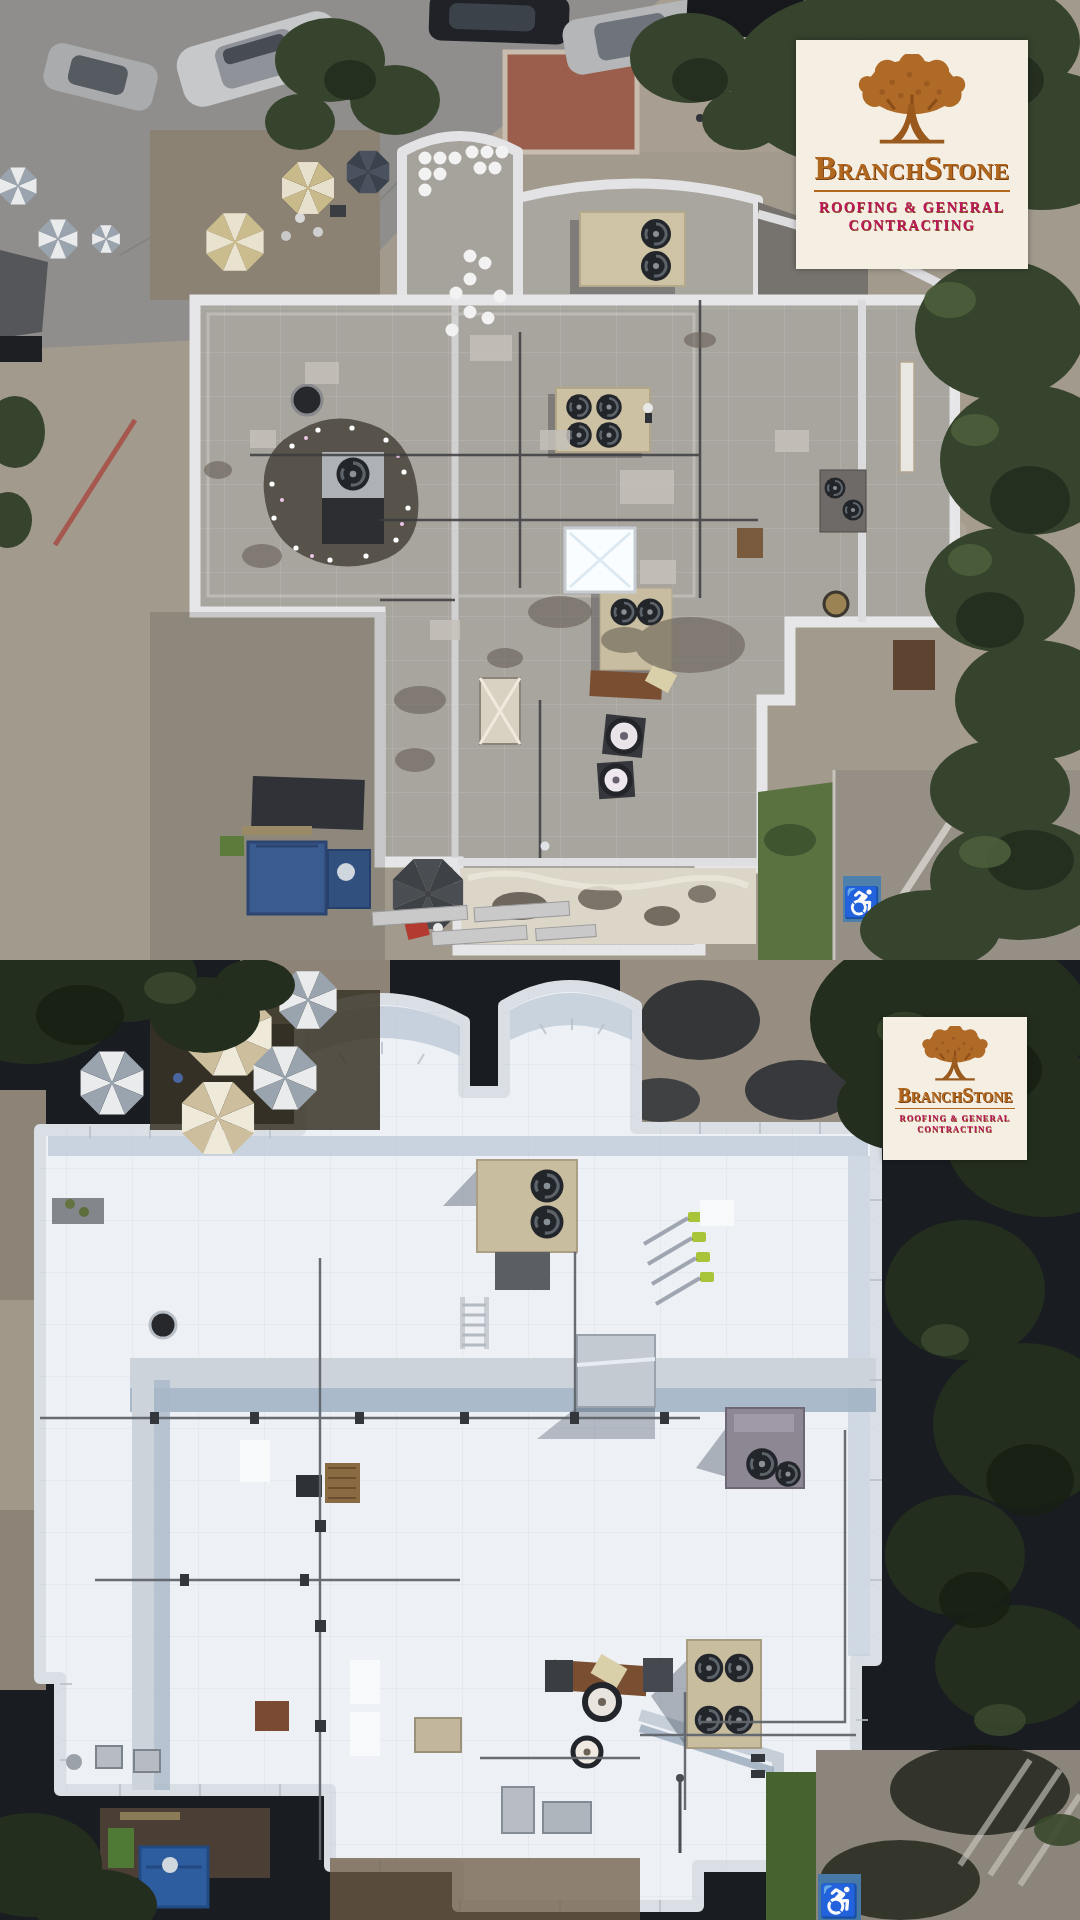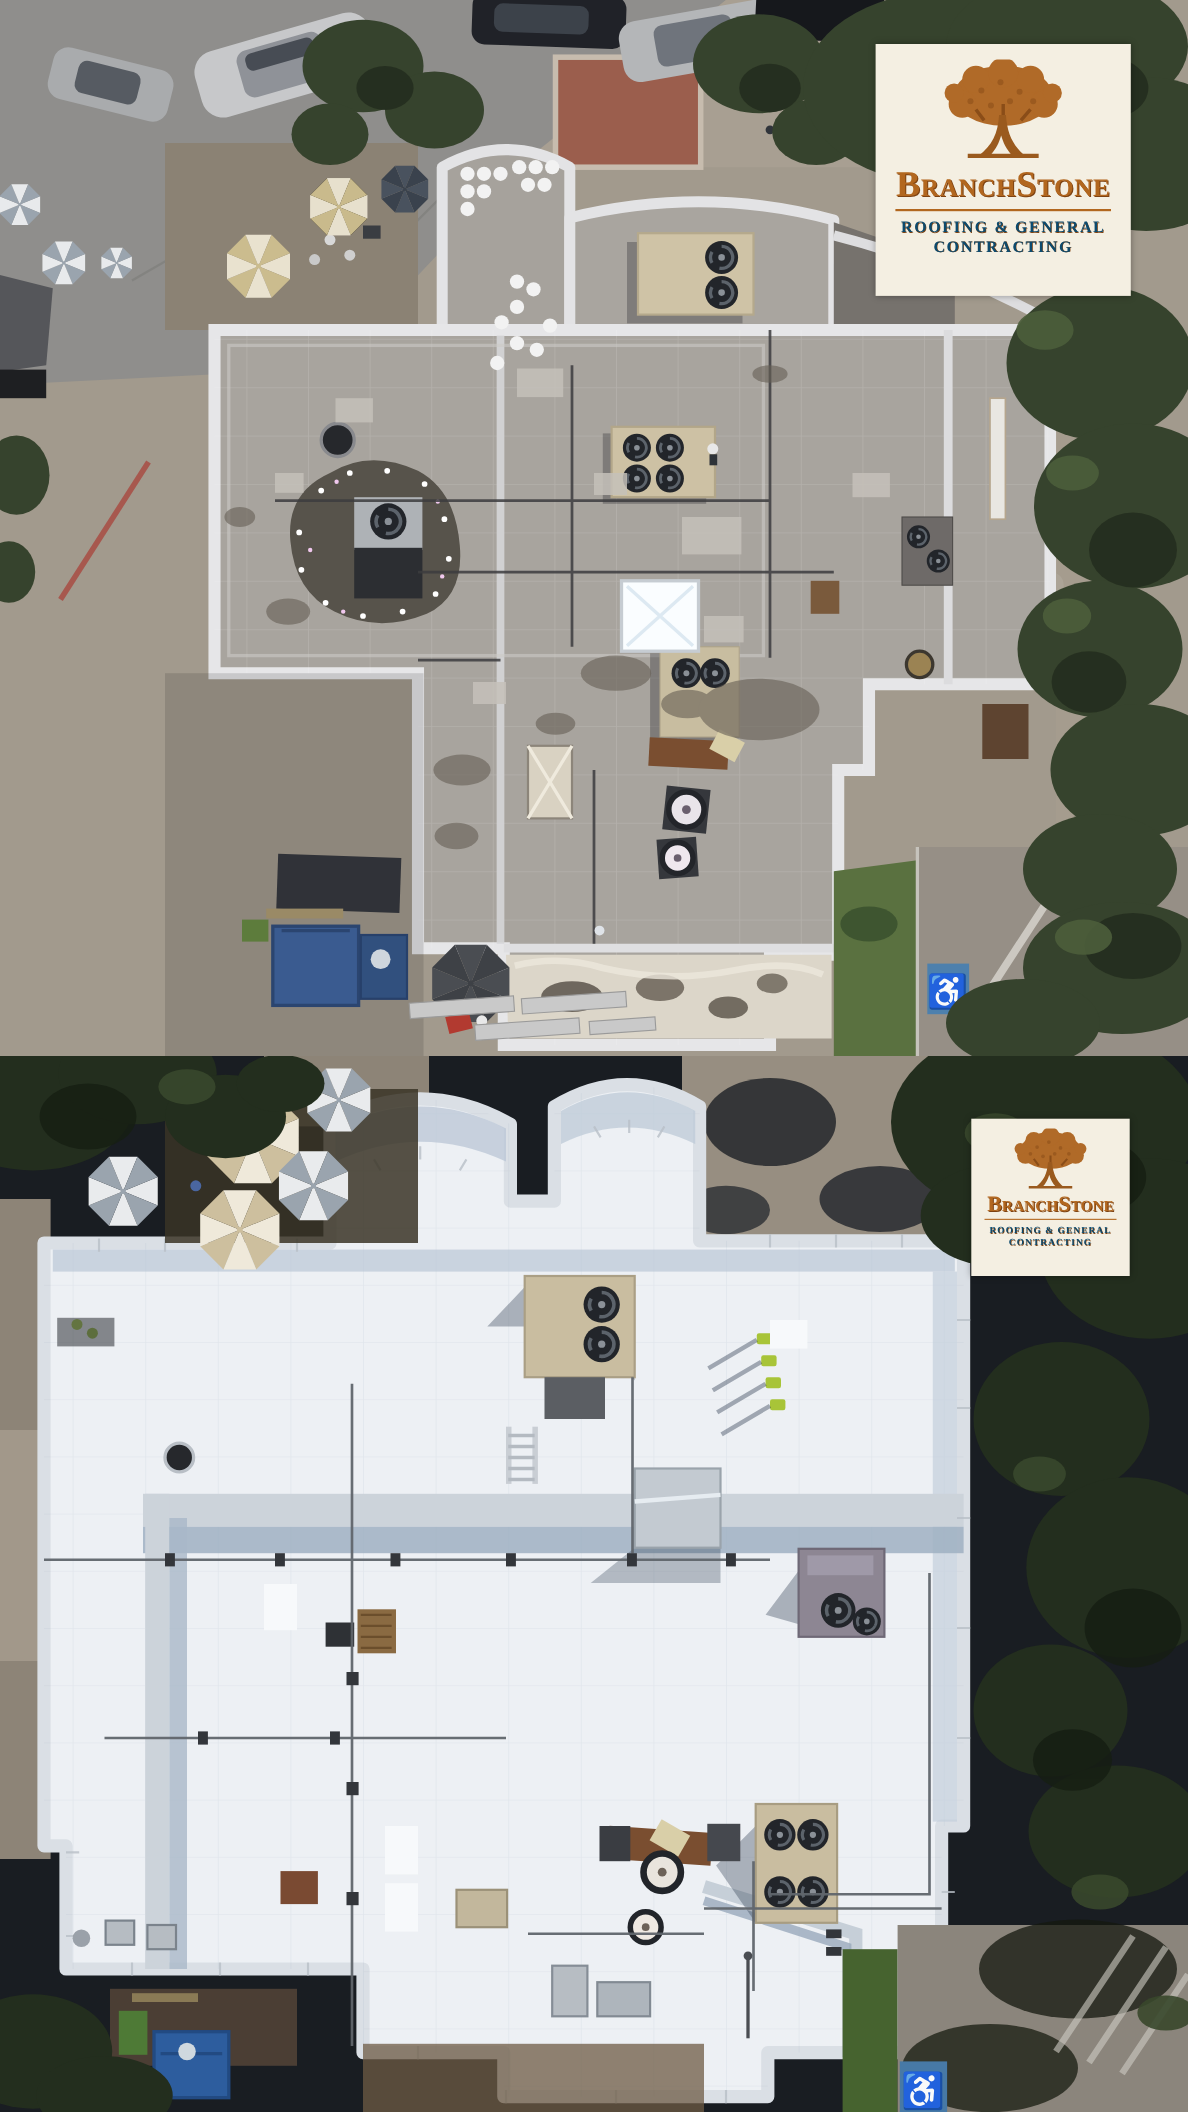--- a/index.html
+++ b/index.html
@@ -15,21 +15,21 @@
              align-items:center;box-shadow:0 0 6px rgba(0,0,0,.35);}
   #logo-top{left:796px;top:40px;width:232px;height:229px;}
   #logo-bottom{left:883px;top:1017px;width:144px;height:143px;}
   .logo-name{font-family:"Liberation Serif",serif;font-variant:small-caps;font-weight:bold;
              color:#b2671f;text-shadow:1px 1px 0 #7d4212;line-height:1;white-space:nowrap;}
   #logo-top .logo-name{font-size:33px;letter-spacing:.5px;margin-top:2px;}
   #logo-bottom .logo-name{font-size:20px;margin-top:1px;}
   .logo-rule{background:#b2671f;height:2px;}
   #logo-top .logo-rule{width:196px;margin:5px 0 6px;}
   #logo-bottom .logo-rule{width:120px;height:1px;margin:3px 0 4px;}
-  .logo-tag{font-family:"Liberation Serif",serif;font-weight:bold;color:#0c4a6e;
+  .logo-tag{font-family:"Liberation Serif",serif;font-weight:bold;color:#be185d;
             text-shadow:.5px .5px 0 #7d4212;line-height:1.25;letter-spacing:1.5px;white-space:nowrap;}
   #logo-top .logo-tag{font-size:14.5px;}
   #logo-bottom .logo-tag{font-size:8.5px;letter-spacing:1px;}
   .tree-svg{display:block;}
   #logo-top .tree-svg{width:124px;height:96px;margin-top:14px;}
   #logo-bottom .tree-svg{width:76px;height:58px;margin-top:9px;}
 </style>
 </head>
 <body>
 

